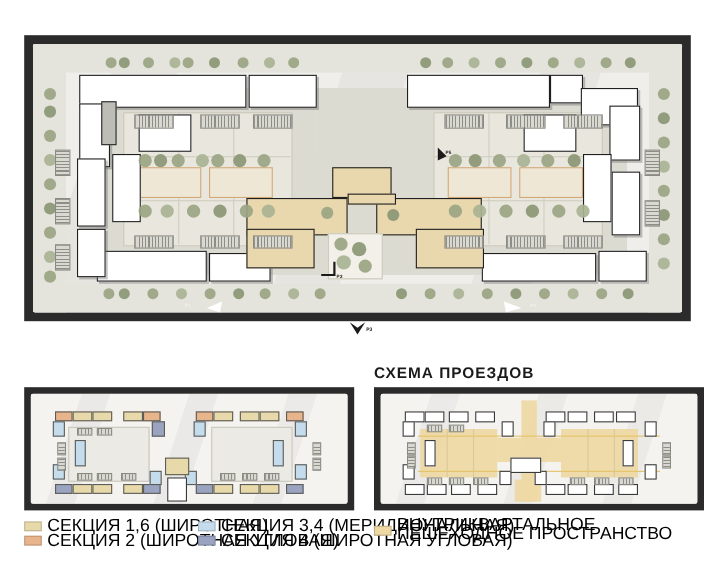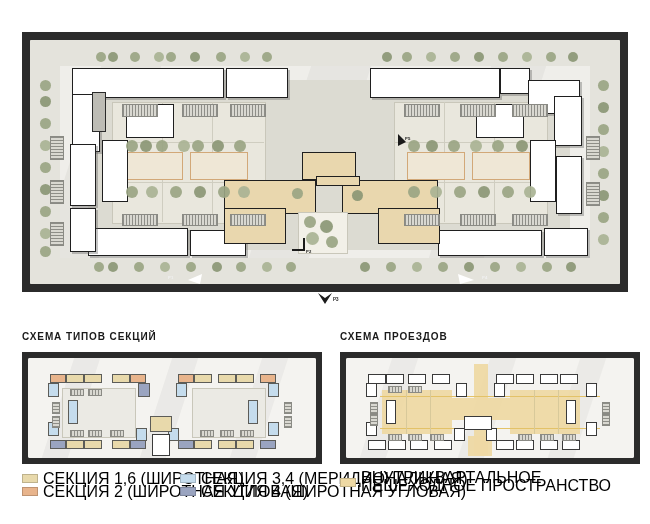--- a/index.html
+++ b/index.html
@@ -15,21 +15,21 @@
   
   .title{
     font-size:11px;
     font-weight:bold;
     letter-spacing:.9px;
     color:#1a1a1a;
     white-space:nowrap;
   }
   #main-title{position:absolute;left:22px;top:12px;}
   #sec-title{position:absolute;left:22px;top:331px;font-size:10px;}
-  #pas-title{position:absolute;left:340px;top:331px;font-size:10px;}
+  #pas-title{position:absolute;left:340px;top:331px;font-size:14px;}
 
   
   .frame{position:absolute;background:#2b2b2b;overflow:hidden;}
   .frame .inner{position:absolute;background:#f2f1ee;overflow:hidden;}
 
   #main-frame{left:22px;top:32px;width:606px;height:260px;}
   #main-frame .inner{left:8px;top:8px;width:590px;height:244px;border-radius:2px;}
 
   #sec-frame{left:22px;top:352px;width:300px;height:112px;}
   #sec-frame .inner{left:6px;top:6px;width:288px;height:100px;border-radius:2px;}
@@ -291,21 +291,20 @@
       </svg>
       <div class="marker" style="left:452px;top:235px;color:#f0f0f0;">P4</div>
     </div>
   </div>
 
   <svg class="arrowsvg" style="left:317px;top:292px;width:16px;height:14px;" viewBox="0 0 16 14">
     <path d="M1,1 L8,12 L15,1 L8,6 Z" fill="#1b1b1b"></path>
   </svg>
   <div style="position:absolute;left:333px;top:297px;font-size:4.5px;font-weight:bold;color:#1a1a1a;">P3</div>
 
-  <div id="sec-title" class="title">СХЕМА ТИПОВ СЕКЦИЙ</div>
 
   <div class="frame" id="sec-frame">
     <div class="inner">
       <div class="ground" style="background:#f4f3f0;"></div>
 
       <div class="shadowbig" style="left:30px;top:0;width:26px;height:100px;transform:skewX(-18deg);opacity:.3;"></div>
       <div class="shadowbig" style="left:128px;top:0;width:26px;height:100px;transform:skewX(-18deg);opacity:.3;"></div>
       <div class="shadowbig" style="left:218px;top:0;width:26px;height:100px;transform:skewX(-18deg);opacity:.28;"></div>
 
       <div class="court" style="left:34px;top:30px;width:72px;height:48px;background:#ebeae4;"></div>

